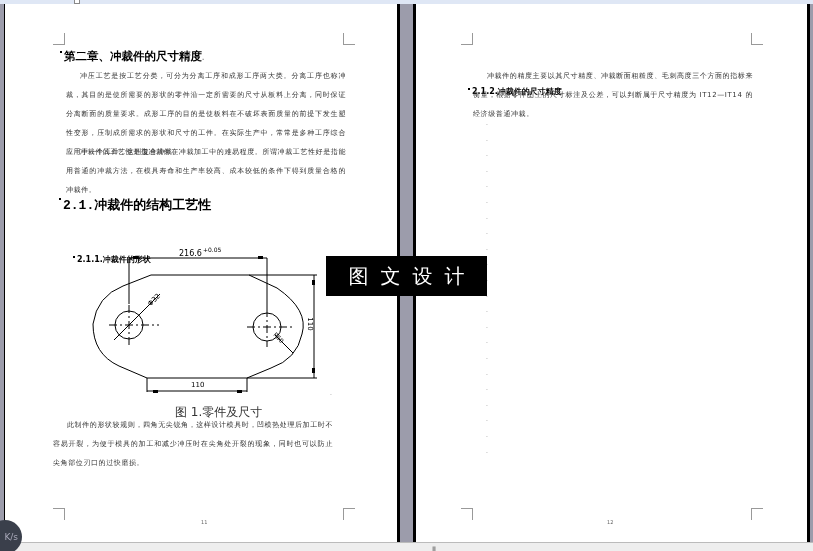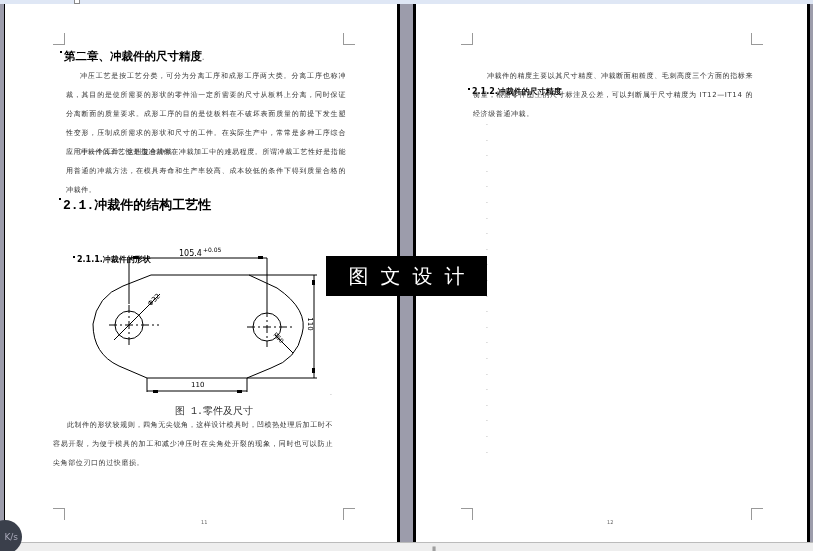--- a/index.html
+++ b/index.html
@@ -22,21 +22,21 @@
   .c-br { border-left:1px solid #999; border-top:1px solid #999; }
   .h1 { position:absolute; font-size:11.5px; font-weight:bold; color:#000; white-space:nowrap; }
   .h2 { position:absolute; font-size:13px; font-weight:bold; color:#000; white-space:nowrap;font-family:Liberation Mono, monospace; }
   .h3 { position:absolute; font-size:8px; font-weight:bold; color:#000; white-space:nowrap;margin-top:35px; }
   .bullet { display:inline-block; width:2px; height:2px; background:#000; vertical-align:top; margin-right:2px; margin-top:2px; }
   .para {
     position:absolute; font-size:7px; color:#333; line-height:19px;
     text-indent:2em; text-align:justify; letter-spacing:0.6px;
   }
   .pmark { color:#888; font-size:6px; }
-  .caption { position:absolute; font-size:10px; color:#333; white-space:nowrap;font-family:Liberation Mono, monospace; }
+  .caption { position:absolute; font-size:12px; color:#333; white-space:nowrap; }
   .pagenum { position:absolute; font-size:5px; color:#666; }
   .empty-mark { position:absolute; font-size:6px; color:#888; }
   .watermark {
     position:absolute; left:326px; top:256px; width:161px; height:40px;
     background:#000; color:#fff; font-family:"DejaVu Serif", serif;
     font-size:20px; letter-spacing:12px; text-align:center; line-height:40px;
     padding-left:12px; box-sizing:border-box;
   }
   .bottombar { position:absolute; left:0; top:542px; width:813px; height:9px; background:#eeeeee; border-top:1px solid #bbb; box-sizing:border-box; }
   .grip { position:absolute; left:432px; top:2px; font-size:6px; color:#444; letter-spacing:-1px; }
@@ -105,21 +105,21 @@
     <g fill="#000">
       <rect x="128" y="252" width="5" height="3"></rect>
       <rect x="253" y="252" width="5" height="3"></rect>
       <rect x="307" y="276" width="3" height="5"></rect>
       <rect x="307" y="364" width="3" height="5"></rect>
       <rect x="148" y="386" width="5" height="3"></rect>
       <rect x="232" y="386" width="5" height="3"></rect>
     </g>
   </svg>
   <div style="position:absolute;left:174px;top:245px;font-size:8px;color:#000;white-space:nowrap;">
-    <span>105.4</span><span style="font-size:6px;position:relative;top:-4px;margin-left:1px;">+0.05</span>
+    <span>216.6</span><span style="font-size:6px;position:relative;top:-4px;margin-left:1px;">+0.05</span>
   </div>
   <div style="position:absolute;left:142px;top:292px;font-size:7px;color:#000;transform:rotate(-45deg);">Φ32</div>
   <div style="position:absolute;left:268px;top:330px;font-size:6px;color:#000;transform:rotate(45deg);">R50</div>
   <div style="position:absolute;left:298px;top:316px;font-size:7px;color:#000;transform:rotate(90deg);">110</div>
   <div style="position:absolute;left:186px;top:377px;font-size:7px;color:#000;">110</div>
   <div class="pmark" style="position:absolute;left:325px;top:385px;">.</div>
 
   <div class="caption" style="left:170px;top:400px;">图 1.零件及尺寸</div>
 
   <div class="para" style="left:48px;top:412px;width:280px;">

